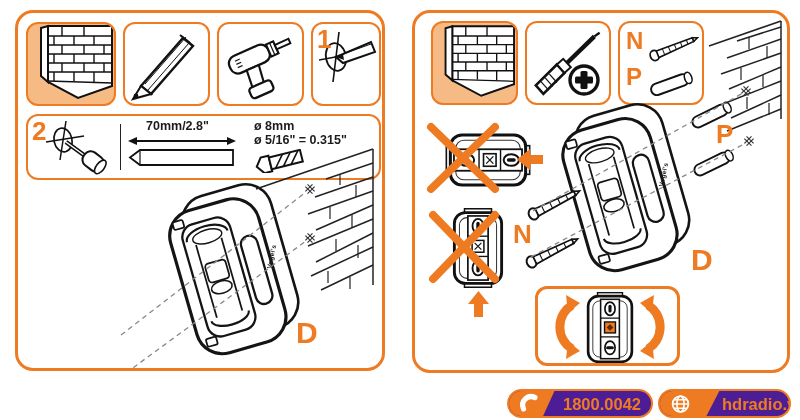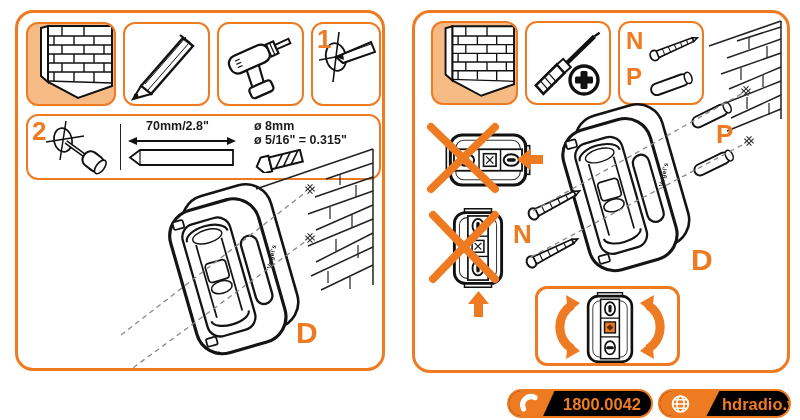--- a/index.html
+++ b/index.html
@@ -37,21 +37,21 @@
   .brand{
     position:absolute;font-size:6.5px;font-weight:700;color:#222;z-index:3;
     transform:rotate(-78deg);transform-origin:center;white-space:nowrap;letter-spacing:.3px;
   }
   .rotbox{
     position:absolute;border:3px solid var(--orange);border-radius:12px;background:#fff;
     overflow:hidden;box-sizing:border-box;z-index:5;
   }
   .pill{
     position:absolute;height:29px;border:2.5px solid var(--orange);border-radius:16px;
-    background:#000000;box-sizing:border-box;overflow:hidden;
+    background:#4c1d95;box-sizing:border-box;overflow:hidden;
   }
   .pill .fill{
     position:absolute;left:0;top:0;bottom:0;background:var(--orange);width:100%;
   }
   .pill .ptext{
     position:absolute;top:50%;transform:translateY(-50%);
     color:var(--orange);font-weight:700;font-size:16.5px;white-space:nowrap;
   }
   .pill .picon{position:absolute;top:50%;transform:translateY(-50%);}
   .xmark{position:absolute;z-index:6;}

